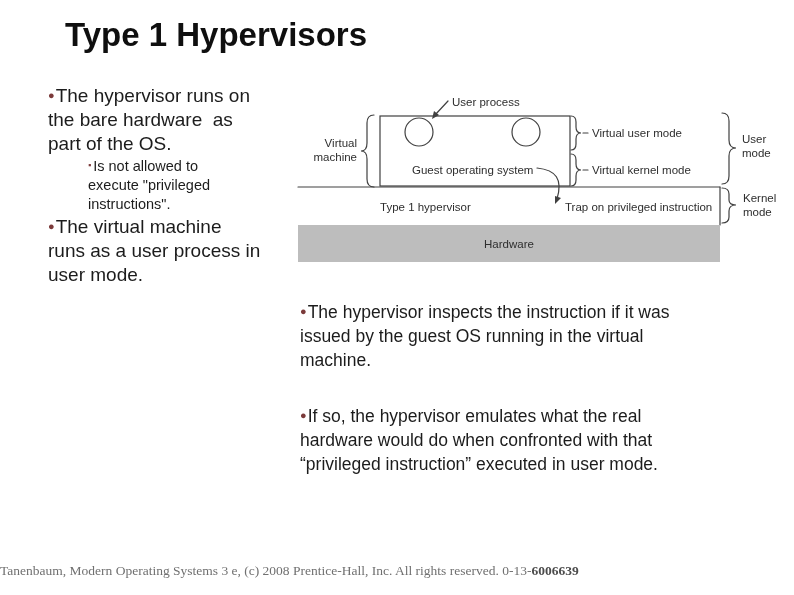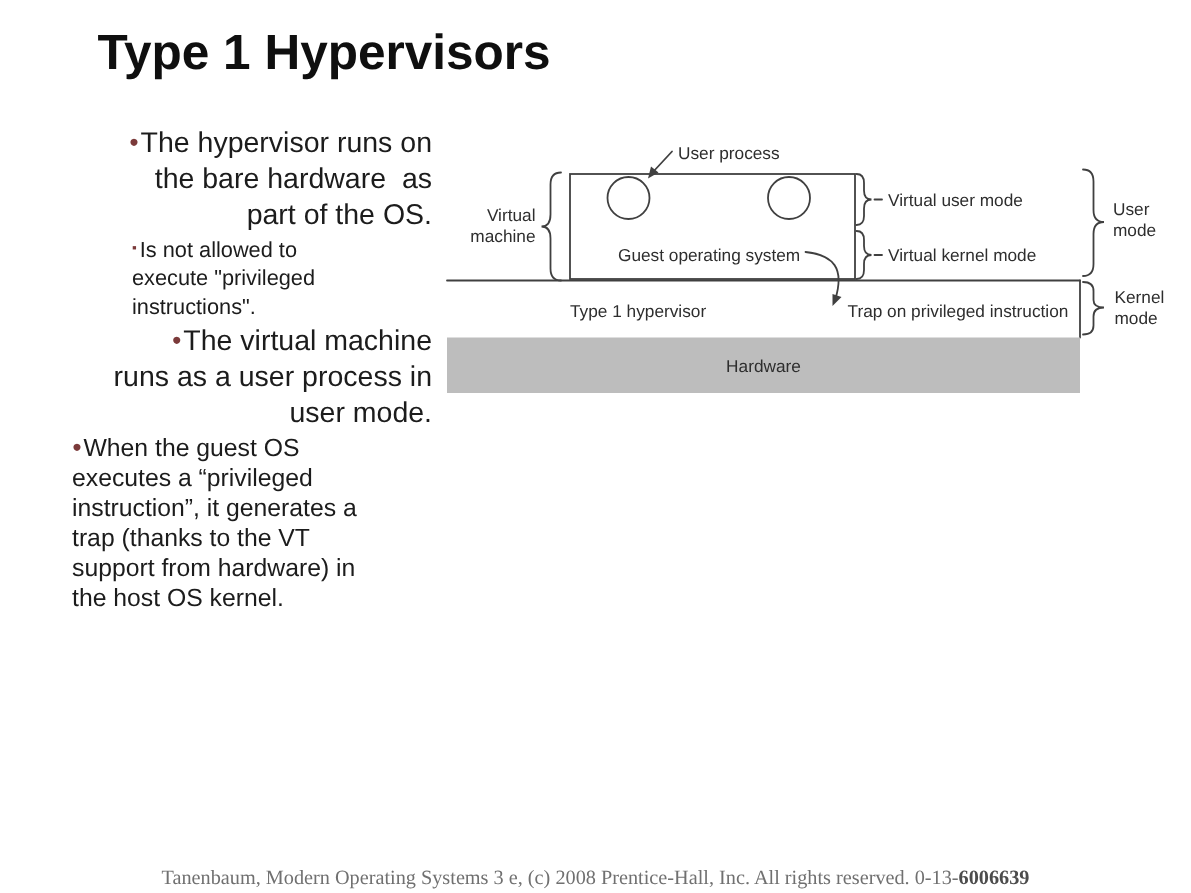--- a/index.html
+++ b/index.html
@@ -10,29 +10,29 @@
   .slide{position:absolute;inset:0;background:#ffffff;}
   .title{
     position:absolute;left:65px;top:16px;margin:0;
     font-size:33px;font-weight:bold;color:#0f0f0f;letter-spacing:0px;
   }
   .leftcol{position:absolute;left:48px;top:83px;width:240px;}
   .bullet{margin:0;}
   .btext{white-space:pre-wrap;}
   .dot{color:#7b3a3a;font-size:11px;vertical-align:3px;margin-right:1px;}
   .sq{color:#7b3a3a;font-size:9px;vertical-align:3px;margin-right:2px;}
-  .b0,.b1{font-size:19px;line-height:24px;text-align:right;}
+  .b0,.b1{font-size:19px;line-height:24px;}
   .bsub{font-size:14.5px;line-height:19px;padding-left:40px;}
   .b3{font-size:19px;line-height:23px;}
   .b4{font-size:16.5px;line-height:20px;}
   .rblock{position:absolute;left:300px;width:470px;font-size:17.5px;line-height:24px;}
   .rA{top:299px;}
   .rB{top:403px;}
   .footer{
-    position:absolute;left:0;right:0;top:577px;text-align:center;
+    position:absolute;left:0;right:0;top:563px;
     font-family:"Liberation Serif",serif;font-size:13.5px;color:#707070;
   }
   .footer b{color:#4c4c4c;}
   svg.diagram{position:absolute;left:0;top:0;}
   svg.diagram text{font-family:"Liberation Sans",sans-serif;font-size:11.5px;}
 </style>
 </head>
 <body>
 
 <div class="slide">
@@ -93,24 +93,24 @@
   <div class="leftcol">
     <div class="bullet b0"><span class="dot">●</span><span class="btext">The hypervisor runs on
 the bare hardware  as
 part of the OS.</span></div>
     <div class="bullet bsub"><span class="sq">▪</span><span class="btext">Is not allowed to
 execute "privileged
 instructions".</span></div>
     <div class="bullet b1"><span class="dot">●</span><span class="btext">The virtual machine
 runs as a user process in
 user mode.</span></div>
-    <div class="bullet b4"><span class="dot">●</span><span class="btext">When the guest OS
-executes a “privileged
-instruction”, it generates a
-trap (thanks to the VT
-support from hardware) in
-the host OS kernel.</span></div>
   </div>
 
+  <div class="rblock rA bullet"><span class="dot">●</span><span class="btext">The hypervisor inspects the instruction if it was
+issued by the guest OS running in the virtual
+machine.</span></div>
+  <div class="rblock rB bullet"><span class="dot">●</span><span class="btext">If so, the hypervisor emulates what the real
+hardware would do when confronted with that
+“privileged instruction” executed in user mode.</span></div>
 
   <div class="footer"><span>Tanenbaum, Modern Operating Systems 3 e, (c) 2008 Prentice-Hall, Inc. All rights reserved. 0-13-</span><b>6006639</b></div>
 
 </div>
 
 </body></html>

